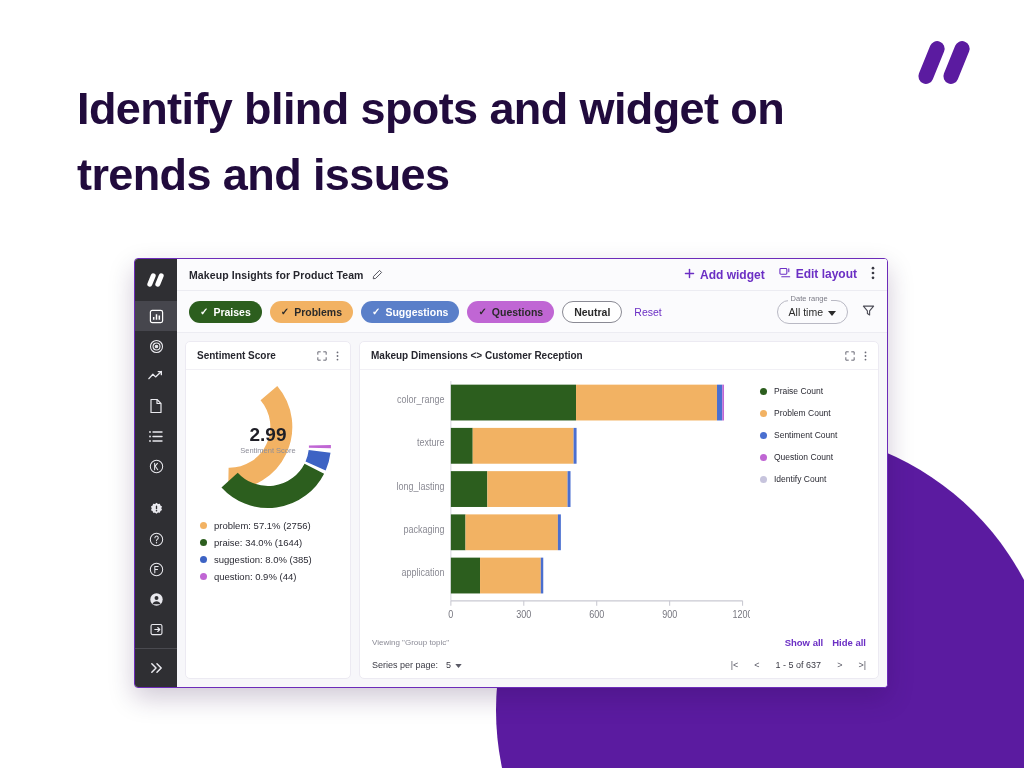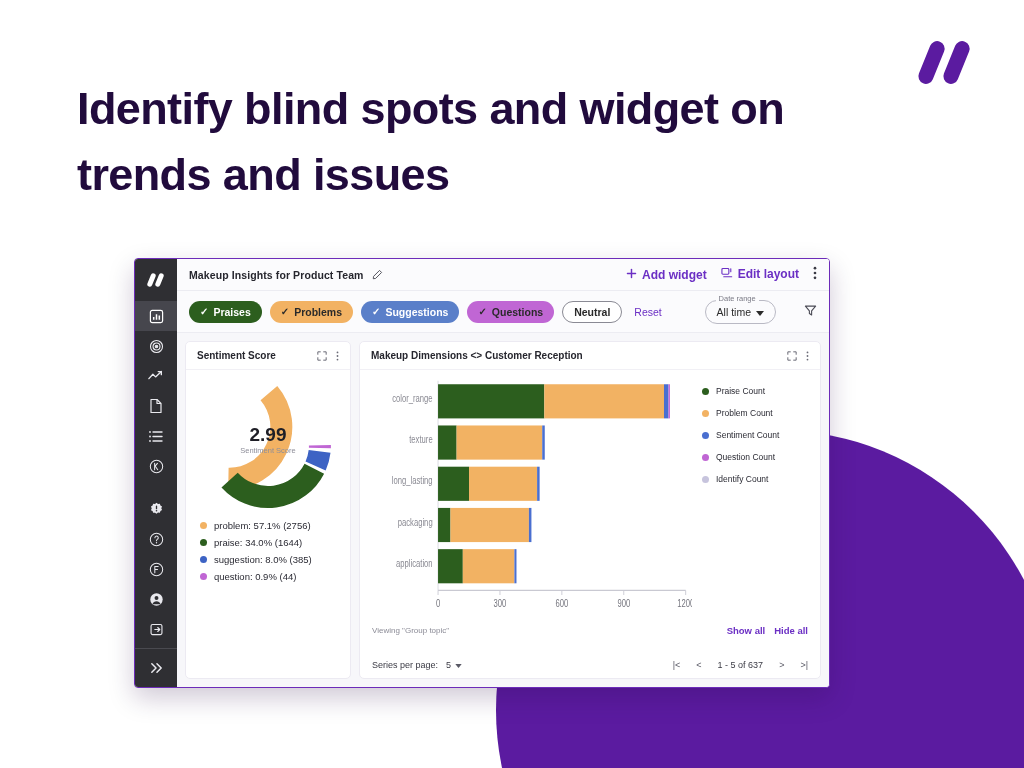--- a/index.html
+++ b/index.html
@@ -34,21 +34,21 @@
   .headline {
     position: absolute; left: 77px; top: 76px; width: 800px; z-index: 3;
     font-size: 45px; line-height: 1.46; font-weight: 700;
     letter-spacing: -0.6px;
     color: #210b3d;
   }
 
   
   .app-window {
     position: absolute; left: 134px; top: 258px;
-    width: 696px; height: 430px; z-index: 2;
+    width: 754px; height: 430px; z-index: 2;
     background: #ffffff;
     border: 1px solid #6c2bb9;
     border-radius: 4px;
     box-shadow: 0 10px 26px rgba(40,10,70,.22);
     display: flex; overflow: hidden;
   }
 
   
   .rail {
     width: 42px; background: #2f2f33; flex: 0 0 42px;
@@ -90,21 +90,21 @@
     padding: 0 11px; border-radius: 999px; font-size:10.5px; font-weight:700;
     cursor:pointer; white-space:nowrap;
   }
   .chip .tick { font-size: 10px; line-height:1; }
   .chip.praises { background:#2c5e1e; color:#fff; }
   .chip.problems { background:#f2b263; color:#2a2a2a; }
   .chip.suggestions { background:#5a7fc9; color:#fff; }
   .chip.questions { background:#c066d4; color:#2a2a2a; }
   .chip.neutral { background:#fff; color:#2a2a2a; border:1px solid #8a8a94; }
   .reset-link { color:#6b2fc4; font-size:10.5px; font-weight:400; cursor:pointer; margin-left:4px; }
-  .filter-right { margin-left:auto; display:flex; align-items:center; gap:28px; }
+  .filter-right { margin-left:auto; display:flex; align-items:center; gap:14px; }
   .daterange {
     position:relative; height:24px; border:1px solid #b9b9c4; border-radius:999px;
     display:flex; align-items:center; padding: 0 11px; gap:5px; font-size:10.5px; color:#2a2a2a; cursor:pointer;
     background:#fbfbfd;
   }
   .daterange .dr-label {
     position:absolute; top:-7px; left:10px; background:#fbfbfd; padding:0 3px;
     font-size:7.5px; color:#7b7b86;
   }
 
@@ -129,21 +129,21 @@
   .plot { flex:1 1 auto; position:relative; min-width:0; }
   .bar-legend { flex:0 0 118px; padding: 10px 0 0 10px; display:flex; flex-direction:column; gap:12px; }
   .bl-row { display:flex; align-items:center; gap:7px; font-size:8.5px; color:#2a2a33; }
   .bl-dot { width:7px; height:7px; border-radius:50%; flex:0 0 7px; }
 
   .bars-foot { padding: 4px 12px 8px; }
   .foot-top { display:flex; align-items:center; }
   .viewing { font-size:8px; color:#8b8b96; }
   .foot-links { margin-left:auto; display:flex; gap:9px; }
   .foot-link { font-size:9.5px; font-weight:700; color:#6b2fc4; cursor:pointer; }
-  .foot-bottom { display:flex; align-items:center; margin-top:24px;gap:11px; }
+  .foot-bottom { display:flex; align-items:center; margin-top:12px;gap:11px; }
   .spp { font-size:9px; color:#3a3a44; display:flex; align-items:center; gap:8px; }
   .spp-select { display:flex; align-items:center; gap:4px; cursor:pointer; }
   .pager { margin-left:auto; display:flex; align-items:center; gap:16px; font-size:9px; color:#5a5a66; }
   .pager span { cursor:pointer; }
   .pager .range { cursor:default; color:#3a3a44; }
 </style>
 </head>
 <body>
 
 <div id="stage">

